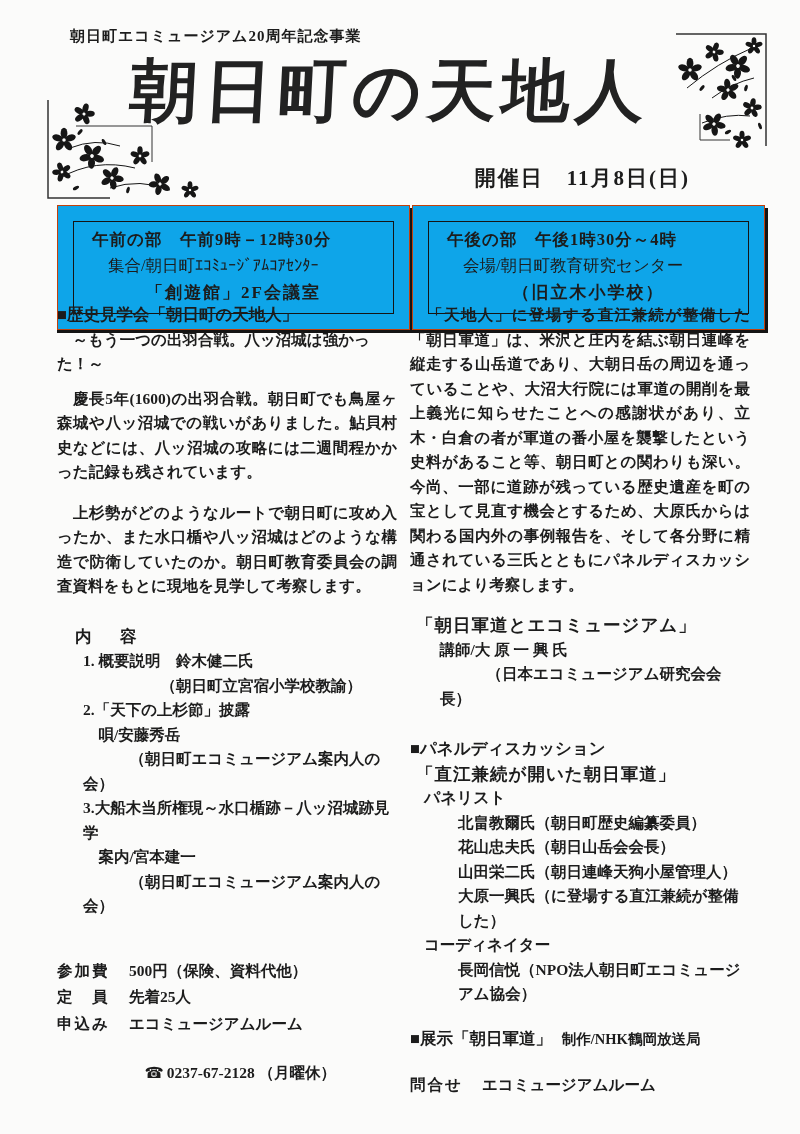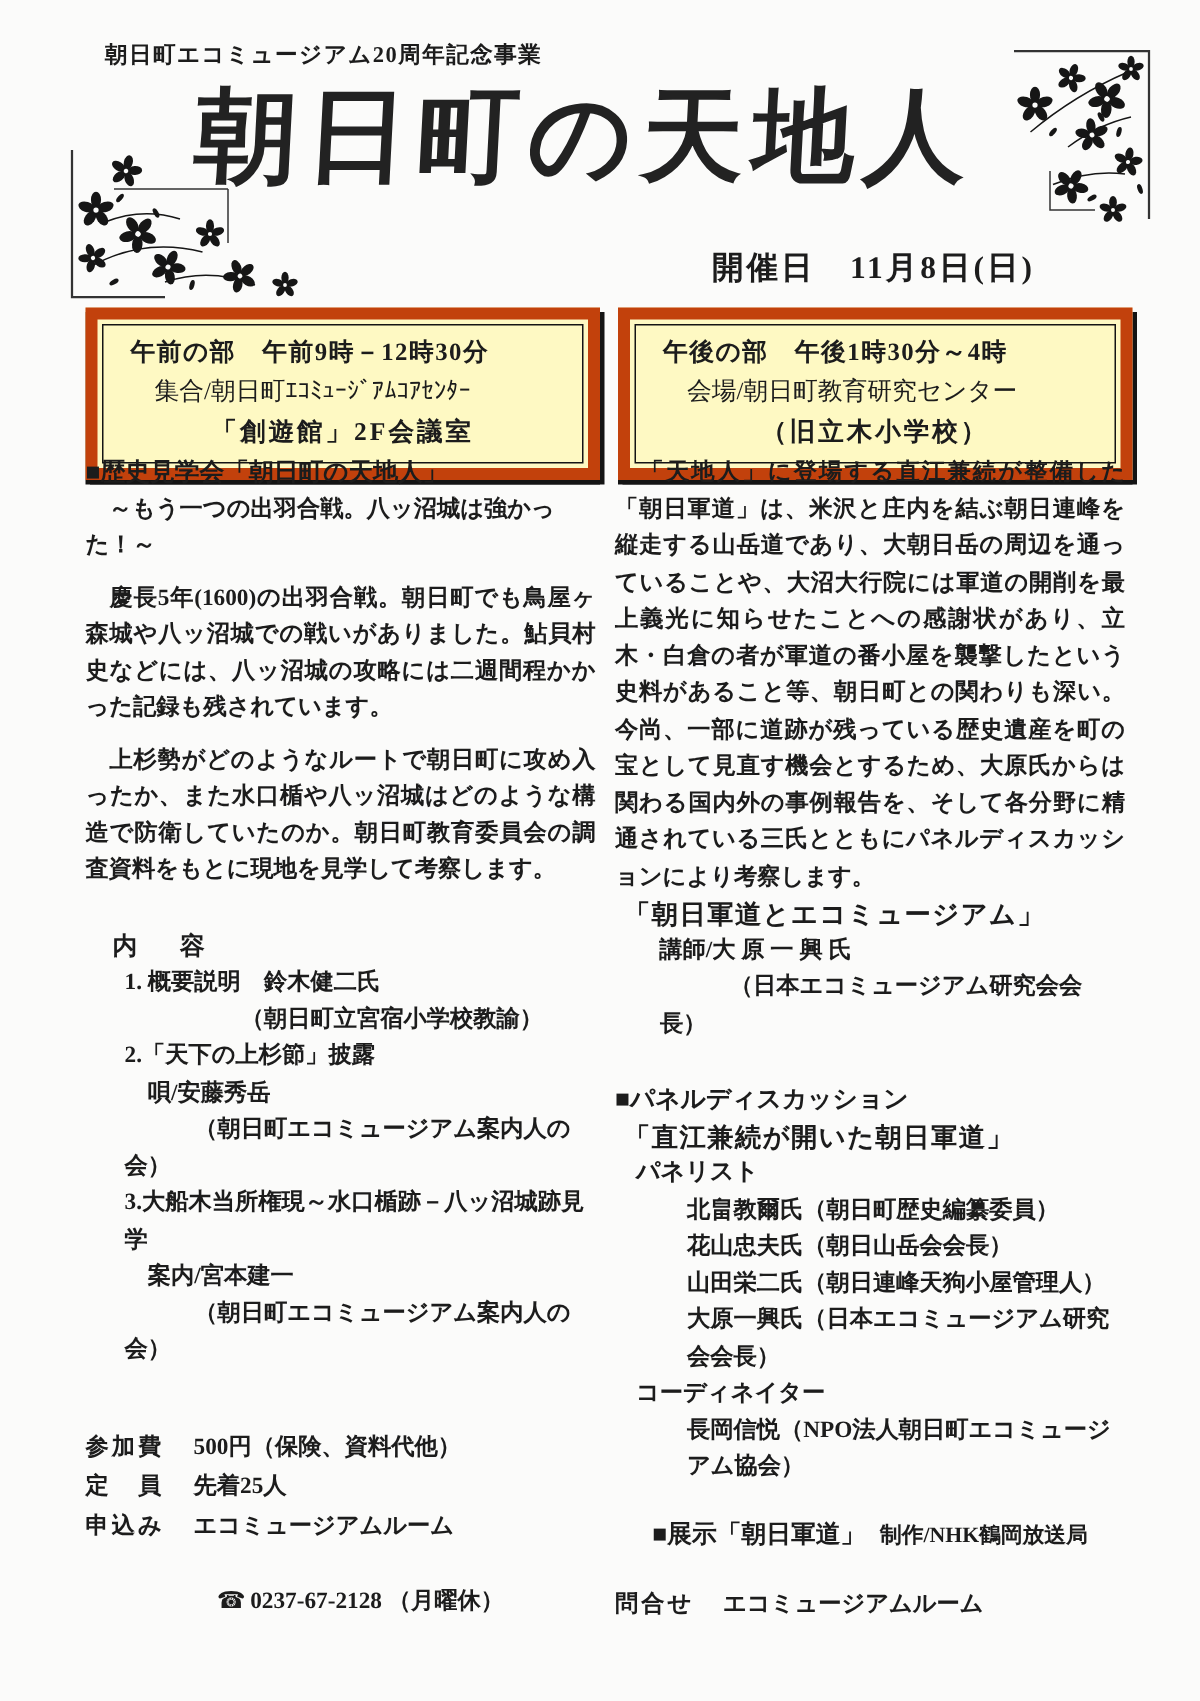--- a/index.html
+++ b/index.html
@@ -6,45 +6,45 @@
   body{
     width:800px;height:1134px;background:#fbfbfa;position:relative;
     font-family:"Liberation Serif","DejaVu Serif",serif;
     color:#1c1c1c;font-weight:600;overflow:hidden;
   }
   .abs{position:absolute;}
   .program-label{top:27px;left:70px;font-size:15px;font-weight:700;letter-spacing:1px;}
   .page-title{top:46px;left:0;width:780px;text-align:center;font-size:68px;font-weight:700;
     letter-spacing:6px;color:#222;transform:skewX(-3deg);}
   .event-date{top:164px;left:0;width:690px;text-align:right;font-size:21px;font-weight:700;letter-spacing:2px;}
-  .box{position:absolute;top:205px;width:321px;border:8px solid #c2410c;box-shadow:0 3px 0 #141414,3px 3px 0 #141414;padding:3px;background:#fef9c3;}
+  .box{position:absolute;top:205px;width:321px;border:1px solid #c2410c;box-shadow:0 3px 0 #141414,3px 3px 0 #141414;padding:15px;background:#0ea5e9;}
   .box-inner{border:1px solid #141414;padding:7px 8px 9px 8px;}
   .box.left{left:57px;} .box.right{left:412px;}
   .box .l1{font-size:16.5px;font-weight:700;letter-spacing:1px;padding-left:10px;}
   .box .l2{font-size:16.5px;font-weight:400;text-align:left;padding-left:26px;margin-top:4px;}
   .box .l3{font-size:17px;font-weight:700;text-align:center;margin-top:4px;letter-spacing:2px;}
   .col{position:absolute;top:303px;width:340px;font-size:15.5px;line-height:24.5px;}
   .col-left{left:57px;} .col-right{left:410px;}
-  .col p{margin:10px 0 0 0;text-align:justify;white-space:pre-wrap;}
+  .col p{margin:10px 0 16px 0;text-align:justify;white-space:pre-wrap;}
   .h17{font-size:16.5px;font-weight:700;white-space:pre-wrap;}
   .sub{white-space:pre-wrap;}
   .t18{font-size:17.5px;font-weight:700;margin-left:6px;letter-spacing:1px;white-space:pre-wrap;}
   .line{white-space:pre-wrap;}
   .contents-label{margin-top:26px;margin-left:18px;letter-spacing:6px;}
   .item{margin-left:26px;white-space:pre-wrap;}
   .row{display:flex;margin-top:2px;}
   .row.first{margin-top:40px;}
   .lab{width:72px;flex:none;letter-spacing:2px;}
   .indent{margin-left:72px;}
   .ico{font-family:"DejaVu Sans","Liberation Sans",sans-serif;margin-right:3px;}
   .mt26{margin-top:26px;}
   .ind1{margin-left:14px;white-space:pre-wrap;}
   .ind2{margin-left:30px;white-space:pre-wrap;}
   .ind3{margin-left:48px;white-space:pre-wrap;}
-  .exhibit{margin-top:20px;text-align:center;}
+  .exhibit{margin-top:20px;}
   .exhibit .small{font-size:14.5px;margin-left:6px;}
   .orn{position:absolute;}
   .orn-tr{top:28px;right:28px;}
   .orn-bl{top:98px;left:40px;}
 </style>
 </head>
 <body>
 
 <div class="orn orn-tr abs">
   <svg width="130" height="138" viewBox="0 0 130 138">
@@ -181,21 +181,21 @@
   <div class="t18">「朝日軍道とエコミュージアム」</div>
   <div class="ind1">　講師/大 原 一 興 氏</div>
   <div class="ind2">　　　（日本エコミュージアム研究会会長）</div>
 
   <div class="h17 mt26">■パネルディスカッション</div>
   <div class="t18">「直江兼続が開いた朝日軍道」</div>
   <div class="ind1 h17" style="font-size:16px">パネリスト</div>
   <div class="ind3">北畠教爾氏（朝日町歴史編纂委員）</div>
   <div class="ind3">花山忠夫氏（朝日山岳会会長）</div>
   <div class="ind3">山田栄二氏（朝日連峰天狗小屋管理人）</div>
-  <div class="ind3">大原一興氏（日本エコミュージアム研究会会長）</div>
+  <div class="ind3">大原一興氏（に登場する直江兼続が整備した）</div>
   <div class="ind1 h17" style="font-size:15.5px">コーディネイター</div>
   <div class="ind3">長岡信悦（NPO法人朝日町エコミュージアム協会）</div>
 
   <div class="exhibit">
     <span class="h17">■展示「朝日軍道」</span>
     <span class="small">制作/NHK鶴岡放送局</span>
   </div>
 
   <div class="row first" style="margin-top:22px">
     <span class="lab">問合せ</span>

